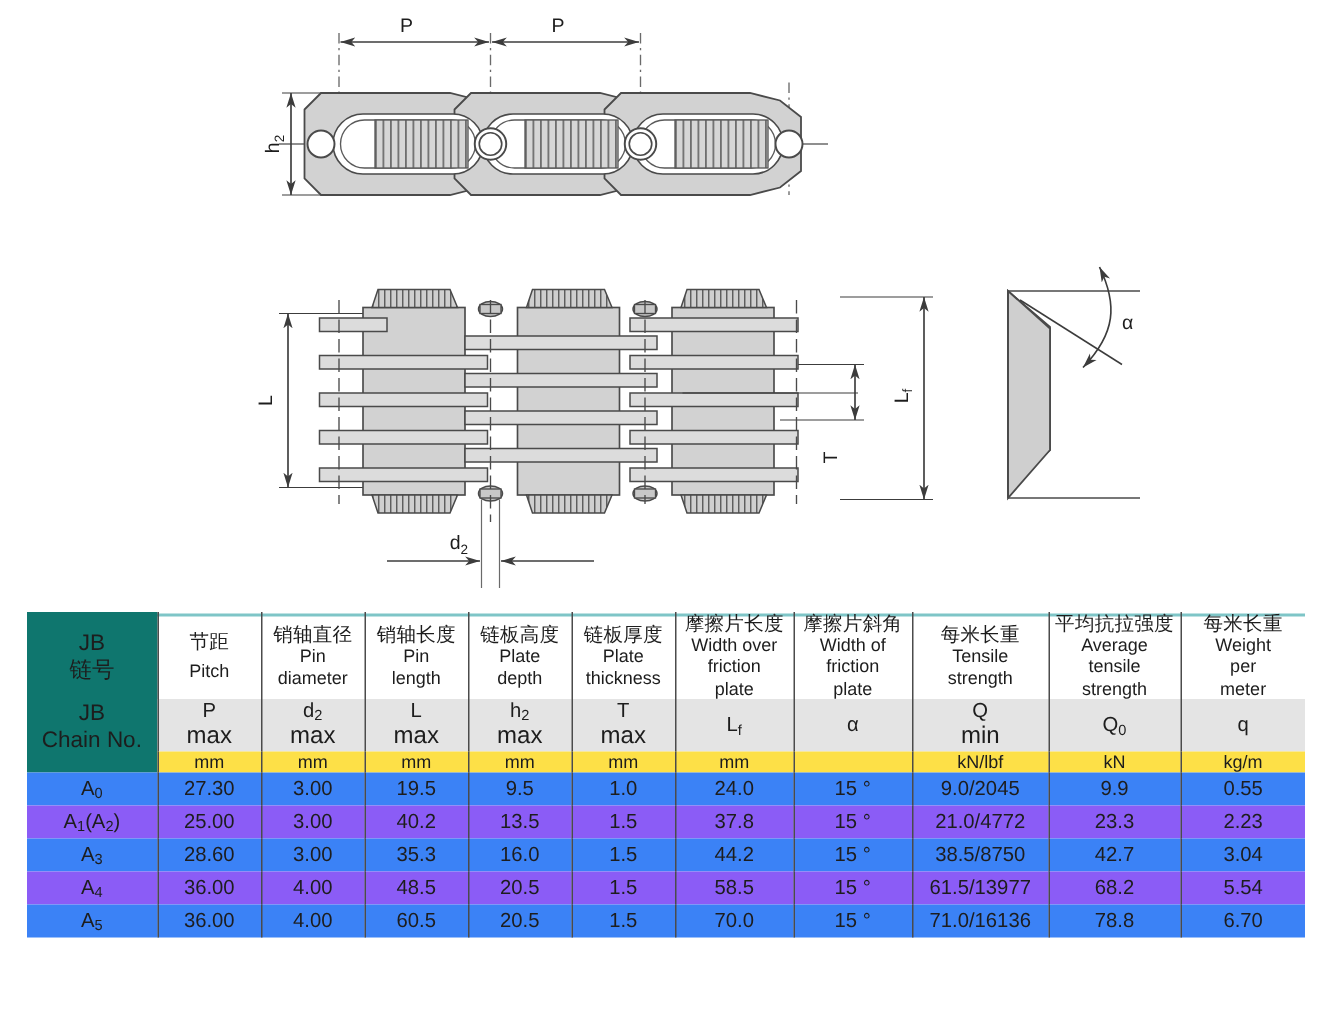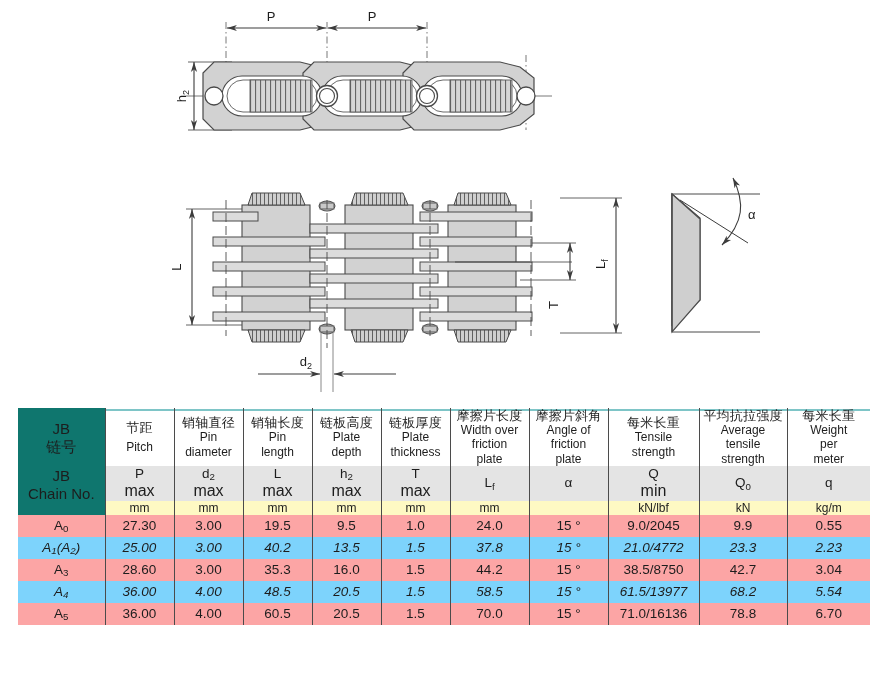--- a/index.html
+++ b/index.html
@@ -83,30 +83,30 @@
     padding-bottom: 6px;
     font-size: 13px;
   }
   .hdr-sym .sym { display: block; font-size: 13.5px; }
   .hdr-sym .qual { display: block; font-size: 16px; }
 
   .hdr-unit td {
     padding-top: 4px;
     padding-bottom: 5px;
     font-size: 12px;
-    background: #fef9c3;
+    background: #fde047;
   }
 
   .datarow td {
     height: 22px;
     font-size: 13.5px;
     padding: 2px 0 3px 0;
   }
-  .datarow.odd td  { background: #fca5a5; }
-  .datarow.even td { background: #7dd3fc; font-style: italic; }
+  .datarow.odd td  { background: #3b82f6; }
+  .datarow.even td { background: #8b5cf6; }
 
   
   td.namecell {
     background: #0f766e;
     font-size: 15px;
     line-height: 1.35;
   }
   td.namecell .blk { display: block; }
   td.namecell .blk2 { display: block; margin-top: 12px; }
 
@@ -369,21 +369,21 @@
         <span class="en">thickness</span>
       </td>
       <td>
         <span class="cn">摩擦片长度</span>
         <span class="en">Width over</span>
         <span class="en">friction</span>
         <span class="en">plate</span>
       </td>
       <td>
         <span class="cn">摩擦片斜角</span>
-        <span class="en">Angle of</span>
+        <span class="en">Width of</span>
         <span class="en">friction</span>
         <span class="en">plate</span>
       </td>
       <td>
         <span class="cn">每米长重</span>
         <span class="en">Tensile</span>
         <span class="en">strength</span>
       </td>
       <td>
         <span class="cn">平均抗拉强度</span>

